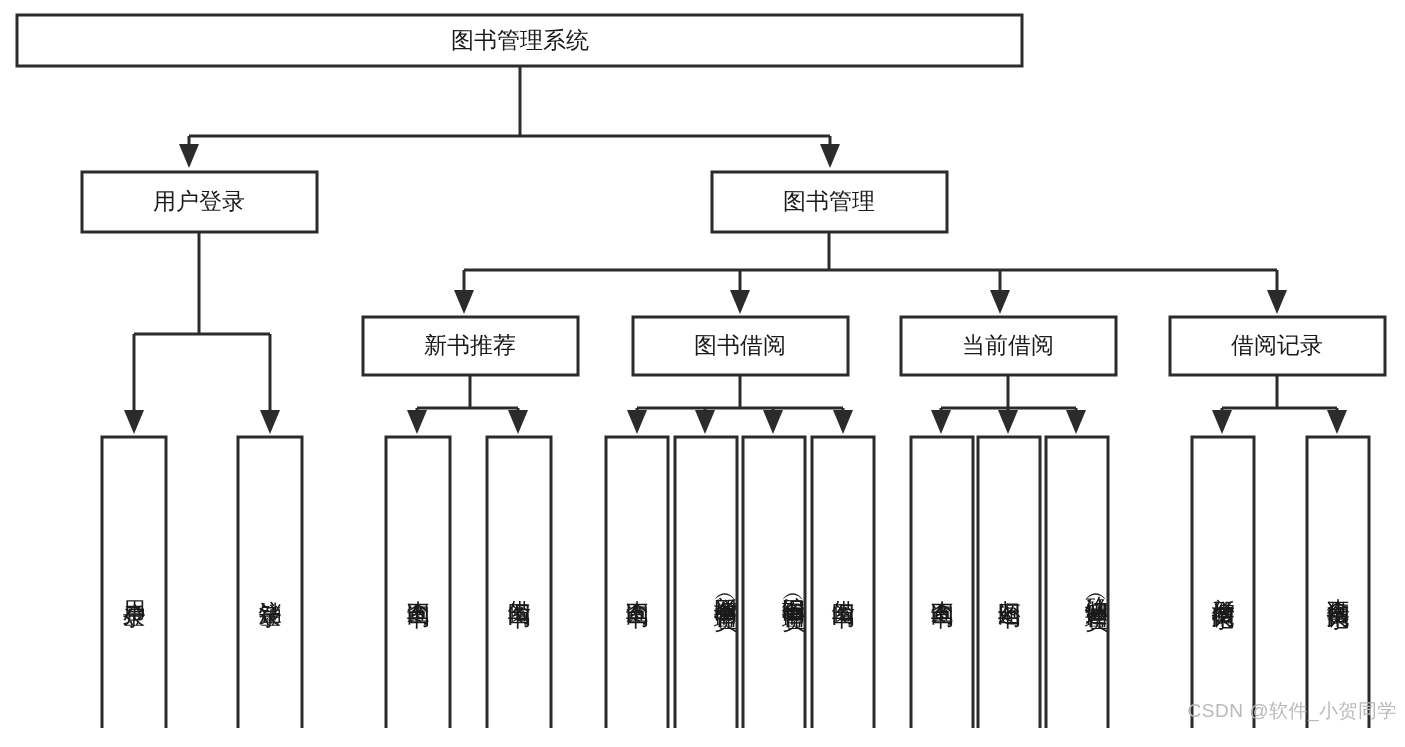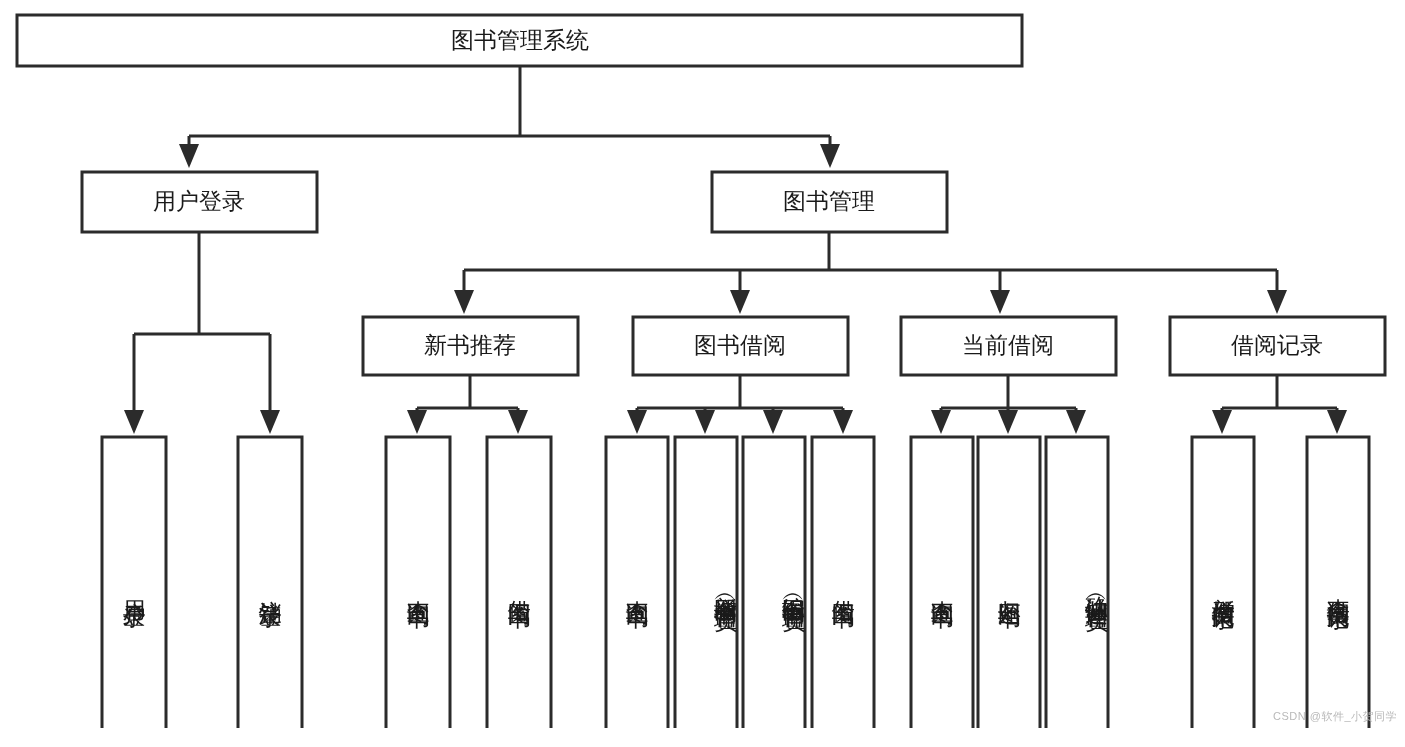--- a/index.html
+++ b/index.html
@@ -62,21 +62,21 @@
     pointer-events: none;
   }
   .leaf-label.centered {
     align-items: center;
   }
   .watermark {
     position: absolute;
     right: 8px;
     bottom: 4px;
     font-family: "Liberation Sans", "DejaVu Sans", sans-serif;
-    font-size: 11px;
+    font-size: 19px;
     color: #b9b9b9;
     letter-spacing: 0.5px;
     white-space: nowrap;
   }
 </style>
 </head>
 <body>
 
 <div id="stage">
 

